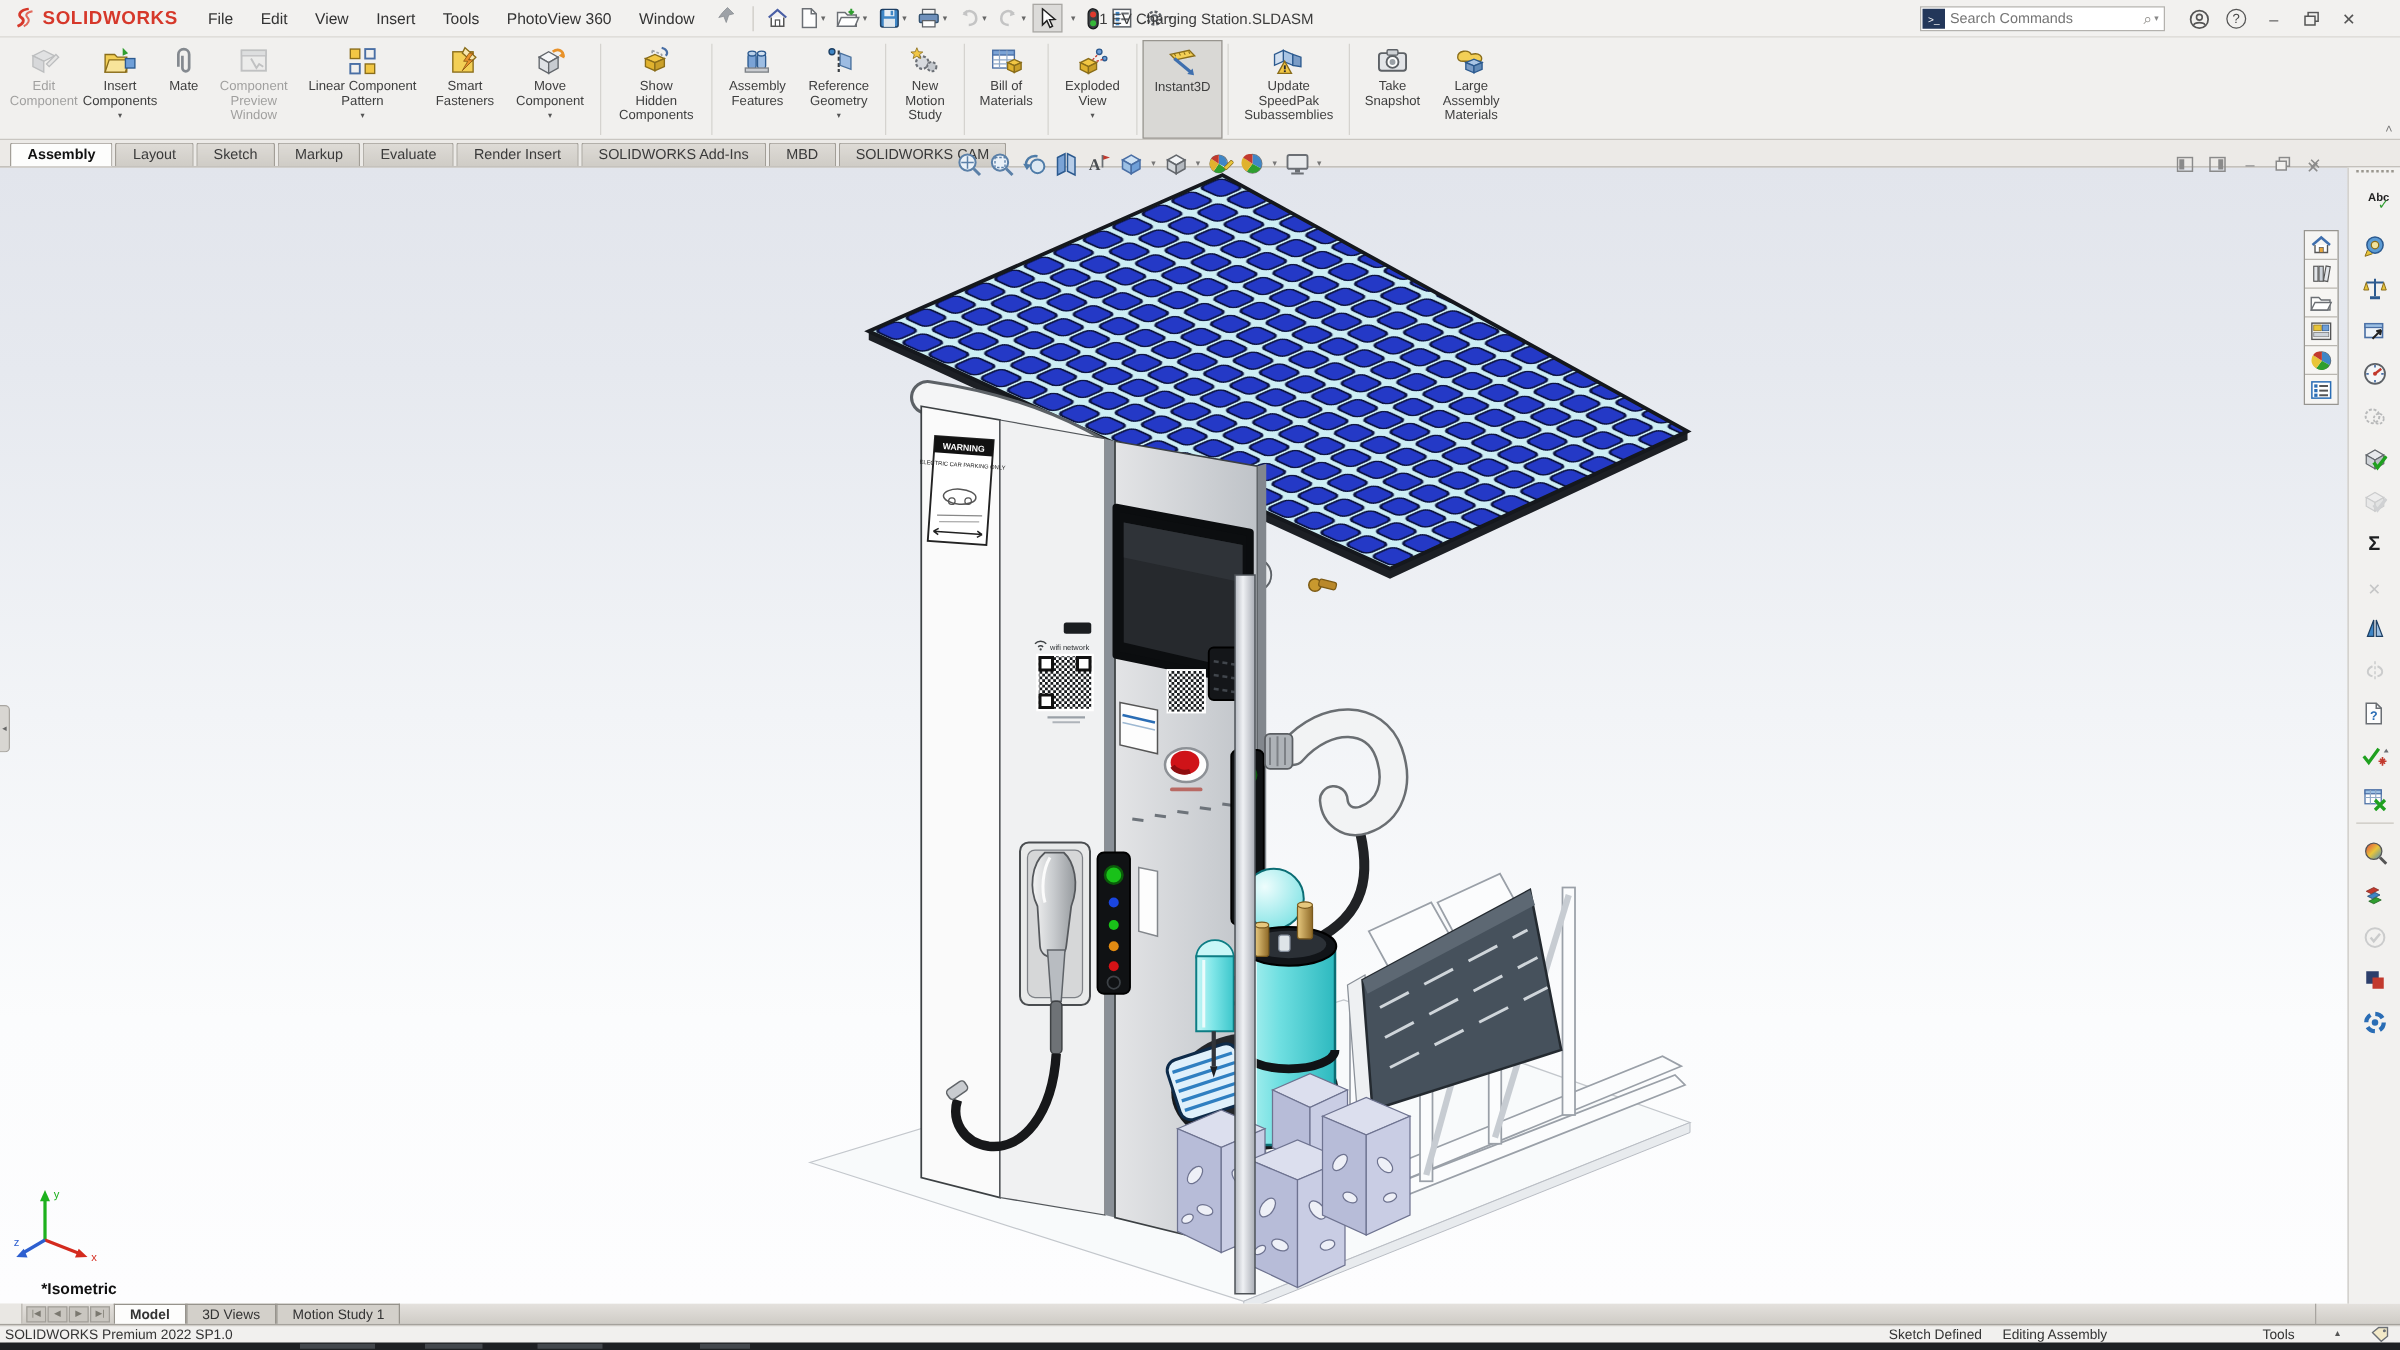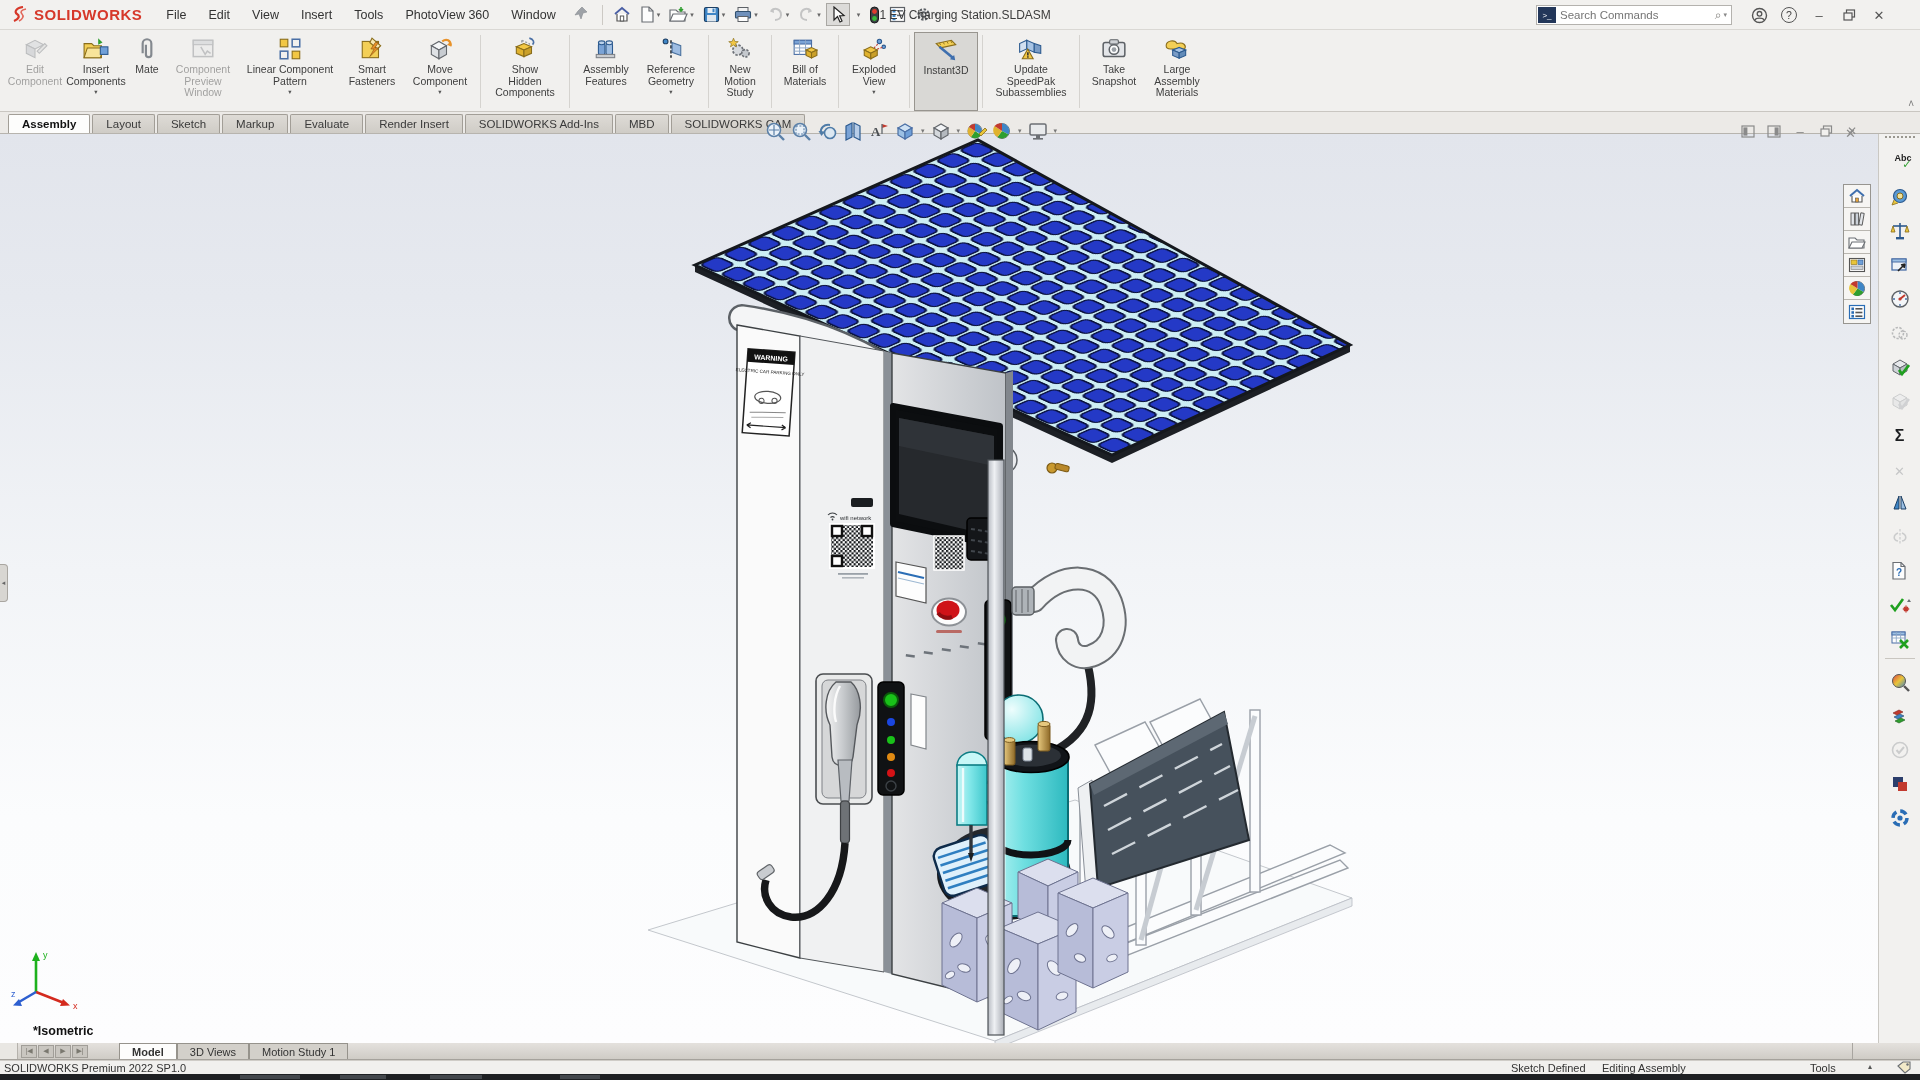--- a/index.html
+++ b/index.html
@@ -68,21 +68,21 @@
   .fbb { width:26px; height:23px; display:flex; align-items:center; justify-content:center; border-bottom:1px solid #b9b6b0; }
   .fbb:last-child { border-bottom:none; }
   .tp-close { position:absolute; left:1845px; top:126px; font-size:13px; color:#8b8b8b; z-index:47; }
 
   
   .bottombar { position:absolute; top:1043px; left:0; width:1920px; height:17px; background:linear-gradient(#e4e1dd,#cfccc6); border-bottom:1px solid #a5a29c; display:flex; align-items:stretch; z-index:50; }
   .bb-corner { width:18px; background:#e9e7e3; border-right:1px solid #b5b2ac; }
   .bb-nav { display:flex; align-items:center; gap:1px; padding:1px 3px; }
   .bbn { width:16px; height:13px; background:#c9c6c0; border:1px solid #a19e98; color:#7a786f; font-size:7px; display:flex; align-items:center; justify-content:center; }
   .btab { font-size:11px; color:#333; padding:1px 12px 0; border:1px solid #96938c; border-bottom:none; background:#d3d0ca; display:flex; align-items:center; white-space:nowrap; }
-  .btab.active { background:#fdfdfc; font-weight:bold;margin-left:28px; }
+  .btab.active { background:#fdfdfc; font-weight:bold; }
   .bb-line { position:absolute; left:1852px; top:0; width:1px; height:17px; background:#a8a5a0; }
 
   
   .statusbar { position:absolute; top:1060px; left:0; width:1920px; height:14px; background:#f1f0ee; border-top:1px solid #cfccc7; font-size:11px; color:#333; z-index:50;text-decoration:underline; }
   .statusbar .sl { position:absolute; left:4px; top:1px; }
   .statusbar .s-ud { position:absolute; left:1511px; top:1px; }
   .statusbar .s-ea { position:absolute; left:1602px; top:1px; }
   .statusbar .s-cu { position:absolute; left:1810px; top:1px; }
   .statusbar .s-ar { position:absolute; left:1868px; top:1px; font-size:8px; color:#555; }
   .statusbar .s-tag { position:absolute; left:1897px; top:0; }

